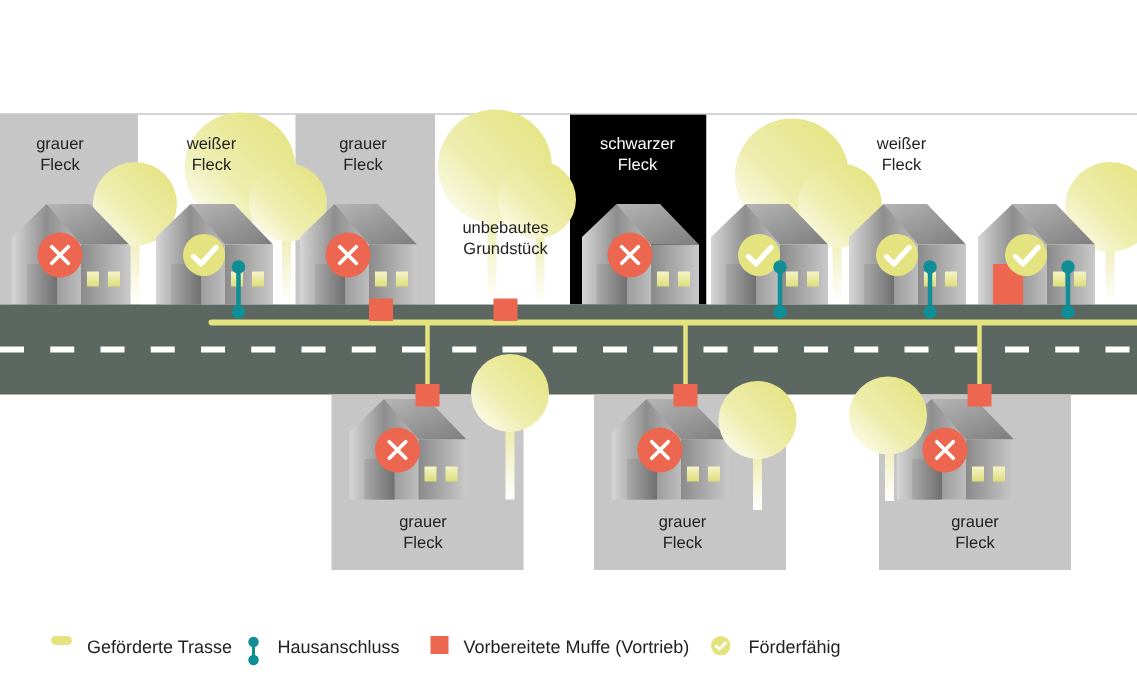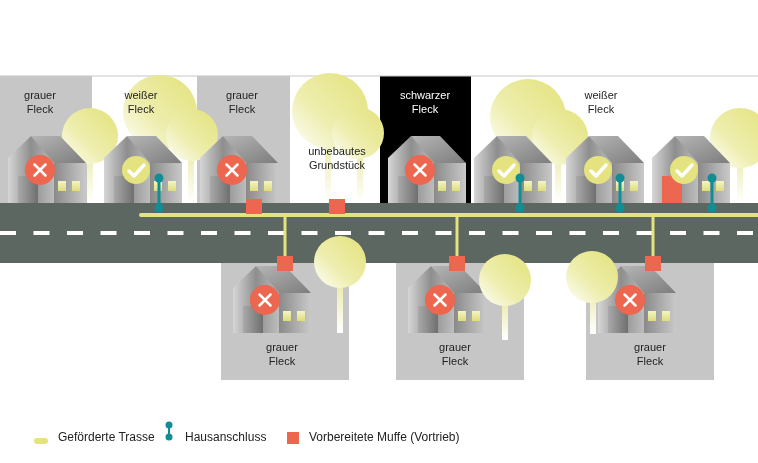--- a/index.html
+++ b/index.html
@@ -1,21 +1,21 @@
 <!DOCTYPE html>
 <html><head>
 <meta charset="utf-8">
 <style>
   html, body { margin:0; padding:0; background:#ffffff; }
   body { width:758px; height:463px; position:relative; overflow:hidden;
          font-family:"Liberation Sans", sans-serif; }
   #scene { position:absolute; left:0; top:0; }
   .zone-label { font-family:"Liberation Sans", sans-serif; font-size:11px; text-anchor:middle; }
   .legend { position:absolute; left:0; top:424px; width:758px; height:20px; font-size:12px; color:#222; }
-  .legend-item { position:absolute; top:0; height:20px; display:flex; align-items:flex-end; white-space:nowrap; }
+  .legend-item { position:absolute; top:0; height:20px; display:flex; align-items:flex-start; white-space:nowrap; }
   .legend-item .sym { display:inline-block; margin-right:10px; }
   .sym-trasse { width:14px; height:6px; border-radius:3px; background:#e4e37f; }
   .sym-muffe { width:12px; height:12px; background:#ec6650; }
 </style>
 </head>
 <body>
 
 <svg id="scene" width="758" height="463" viewBox="0 0 758 463">
   <defs>
     <linearGradient id="houseGrad" x1="0" y1="0" x2="1" y2="0">
@@ -332,13 +332,22 @@
           <rect x="3" y="4" width="2" height="12" fill="#0f8f95"></rect>
           <circle cx="4" cy="16" r="3.5" fill="#0f8f95"></circle>
         </svg>
     </span>
     <span>Hausanschluss</span>
   </div>
   <div class="legend-item" style="left:287px">
     <span class="sym sym-muffe"></span>
     <span>Vorbereitete Muffe (Vortrieb)</span>
   </div>
+  <div class="legend-item" style="left:474px">
+    <span class="sym" style="margin-right:12px">
+      <svg width="13" height="13" viewBox="0 0 13 13">
+          <circle cx="6.5" cy="6.5" r="6.5" fill="#e4e37f"></circle>
+          <path d="M3.5 6.8 L5.6 8.8 L9.6 4.6" stroke="#fff" stroke-width="1.8" fill="none" stroke-linecap="round" stroke-linejoin="round"></path>
+        </svg>
+    </span>
+    <span>Förderfähig</span>
+  </div>
 </div>
 
 </body></html>

